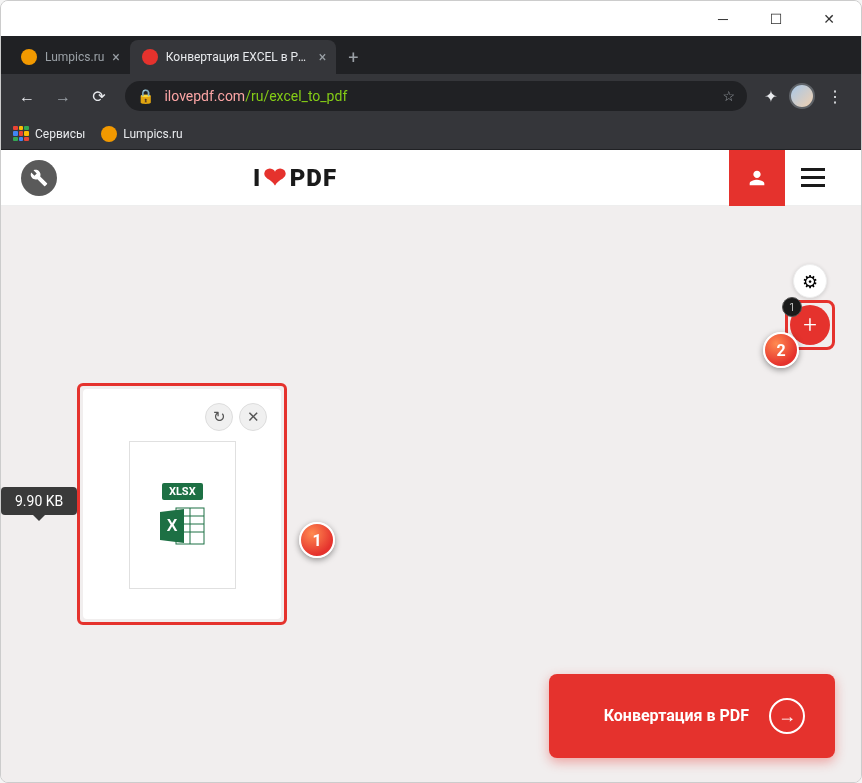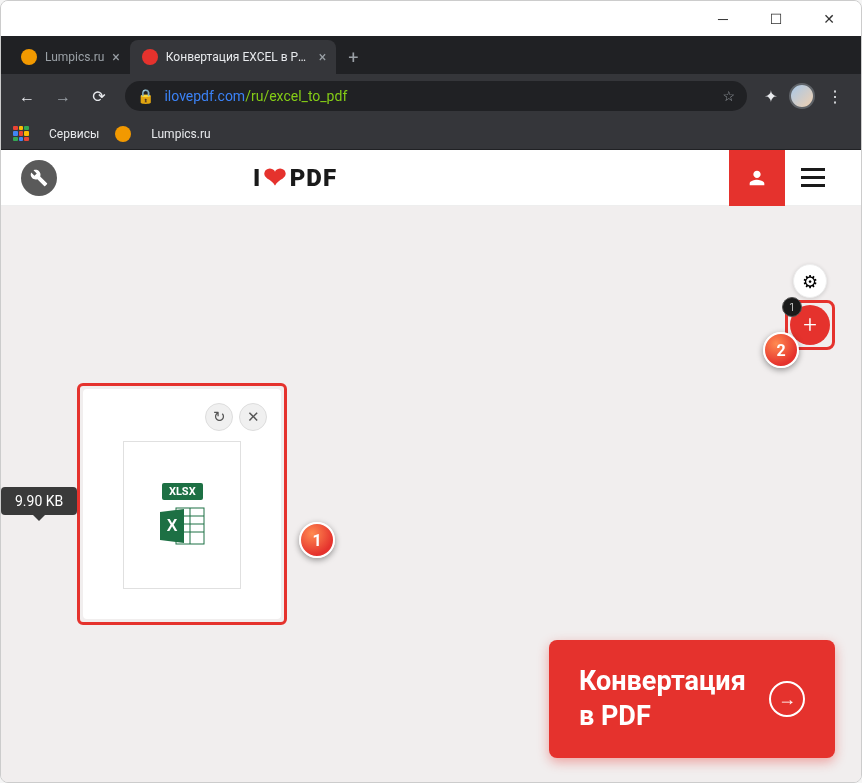--- a/index.html
+++ b/index.html
@@ -121,21 +121,21 @@
       border-radius: 15px;
       display: flex;
       align-items: center;
       padding: 0 12px;
       color: #9aa0a6;
       font-size: 14px;
       gap: 10px;
       margin: 0 6px;
     }
     .url-text { color: #e8eaed; }
-    .url-domain { color: #3b82f6; }
+    .url-domain { color: #fca5a5; }
     .url-path { color: #84cc16; }
     .url-star {
       margin-left: auto;
       color: #9aa0a6;
     }
     .ext-icon {
       width: 28px;
       height: 28px;
       display: flex;
       align-items: center;
@@ -155,21 +155,21 @@
       background: #35363a;
       display: flex;
       align-items: center;
       padding: 0 12px;
       gap: 16px;
       border-bottom: 1px solid #202124;
     }
     .bookmark-item {
       display: flex;
       align-items: center;
-      gap: 20px;
+      gap: 6px;
       color: #e8eaed;
       font-size: 12px;
     }
     .apps-icon {
       width: 16px;
       height: 16px;
       display: grid;
       grid-template-columns: 1fr 1fr 1fr;
       grid-template-rows: 1fr 1fr 1fr;
       gap: 1px;
@@ -307,21 +307,21 @@
       border-radius: 50%;
       background: #f0f0f0;
       display: flex;
       align-items: center;
       justify-content: center;
       font-size: 15px;
       border: 1px solid #ddd;
       color: #555;
     }
     .file-preview {
-      width: 118px;
+      width: 107px;
       height: 148px;
       border: 1px solid #e0e0e0;
       margin: 0 auto 18px;
       display: flex;
       flex-direction: column;
       align-items: center;
       justify-content: center;
       gap: 4px;
     }
     .xlsx-badge {
@@ -430,23 +430,23 @@
       background: #e5322d;
       color: #fff;
       padding: 24px 30px;
       display: flex;
       align-items: center;
       gap: 20px;
       border-radius: 8px;
       box-shadow: 0 4px 12px rgba(229,50,45,0.4);
     }
     .convert-text {
-      font-size: 27px;
+      font-size: 16px;
       font-weight: bold;
-      text-align: left;
+      text-align: right;
       line-height: 1.3;
       width: 170px;
     }
     .convert-arrow {
       width: 36px;
       height: 36px;
       border: 2.5px solid #fff;
       border-radius: 50%;
       display: flex;
       align-items: center;

